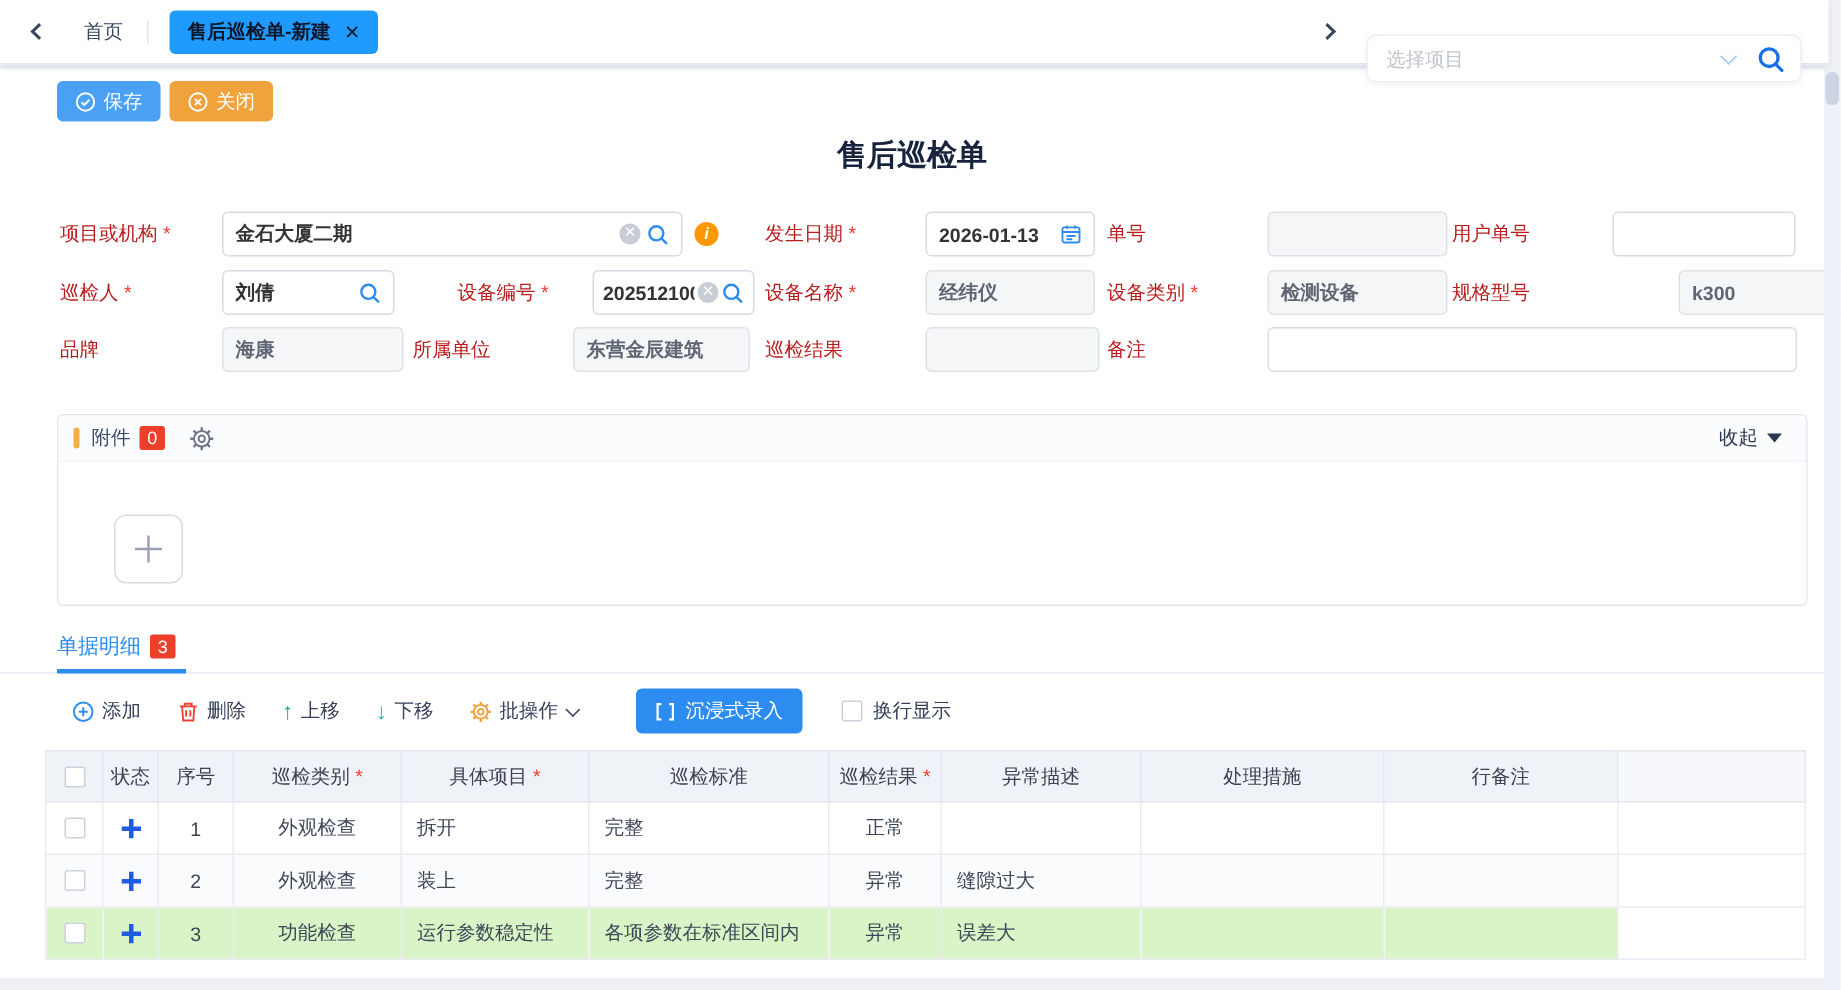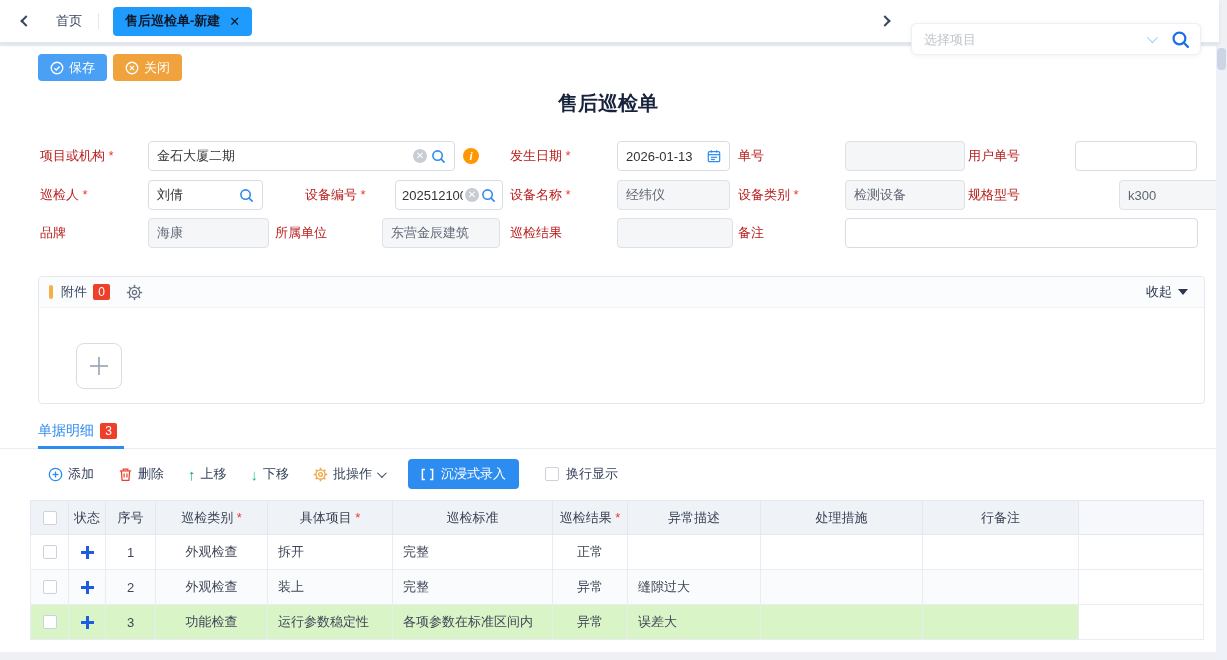--- a/index.html
+++ b/index.html
@@ -52,21 +52,21 @@
   .page-title { position:absolute; left:0; top:44px; width:100%; text-align:center;
     font-size:20px; font-weight:bold; color:#17233d; }
   
   .flabel { position:absolute; height:30px; line-height:30px; 
     color:#b91c1c; font-size:13px; }
   .flabel.req::after { content:" *"; color:#f13b2d; }
   .ibox { position:absolute; height:30px; background:#fff; border:1px solid #d8dce5;
     border-radius:4px; display:flex; align-items:center; padding:0 8px; gap:4px;
     font-size:13px; color:#333; }
   .ibox.disabled { background:#f5f6f8; border-color:#dee1e8; color:#5f6673; }
-  .ibox .val { flex:1; overflow:hidden; white-space:nowrap; }
+  .ibox .val { flex:1; overflow:hidden; white-space:nowrap;font-weight:bold; }
   .clear-ic { width:14px; height:14px; min-width:14px; border-radius:50%; background:#c8ccd4;
     color:#fff; font-size:10px; line-height:14px; text-align:center; cursor:pointer; }
   .info-ic { position:absolute; width:16px; height:16px; border-radius:50%;
     background:#ff9800; color:#fff; font-size:11px; font-weight:bold; font-style:italic;
     text-align:center; line-height:16px; cursor:pointer; }
   
   .attach { position:absolute; left:38px; top:230px; width:1167px; height:128px;
     border:1px solid #e4e7ee; border-radius:4px; background:#fff; }
   .attach-head { height:31px; background:#fbfcfd; border-bottom:1px solid #f0f2f6;
     border-radius:4px 4px 0 0; display:flex; align-items:center; padding:0 16px 0 10px; }
@@ -85,21 +85,21 @@
     display:flex; align-items:center; justify-content:center; }
   
   .detail-tab { position:absolute; left:38px; top:376px; display:flex; align-items:center;
     color:#2d8cf0; font-size:14px; cursor:pointer; }
   .detail-divider { position:absolute; left:0; top:402px; width:1216px; height:1px; background:#e9ecf2; }
   .detail-underline { position:absolute; left:38px; top:400px; width:86px; height:3px; background:#2d8cf0; }
   .dtoolbar { position:absolute; left:48px; top:413px; height:30px; display:flex; align-items:center; }
   .titem { display:flex; align-items:center; gap:5px; cursor:pointer; color:#35405a; margin-right:24px; }
   .btn-immersive { background:#2d8cf0; color:#fff; border:none; border-radius:4px; height:30px;
     padding:0 13px; font-size:13px; display:flex; align-items:center; gap:7px; cursor:pointer;
-    margin-left:0; font-family:inherit; }
+    margin-left:16px; font-family:inherit; }
   .wrap-item { display:flex; align-items:center; gap:7px; margin-left:26px; }
   .cb { width:14px; height:14px; border:1px solid #ccd1db; border-radius:2px; background:#fff;
     margin:0 auto; cursor:pointer; }
   
   table.grid { position:absolute; left:30px; top:454px; width:1174px; border-collapse:collapse;
     table-layout:fixed; }
   .grid th { height:34px; background:#eff2f7; border:1px solid #e3e7ee; font-weight:normal;
     color:#3a4254; font-size:13px; text-align:center; }
   .grid th.col-filler { background:#f7f8fb; }
   .grid td { height:35px; border:1px solid #e9ecf1; font-size:13px; color:#3f4757;

